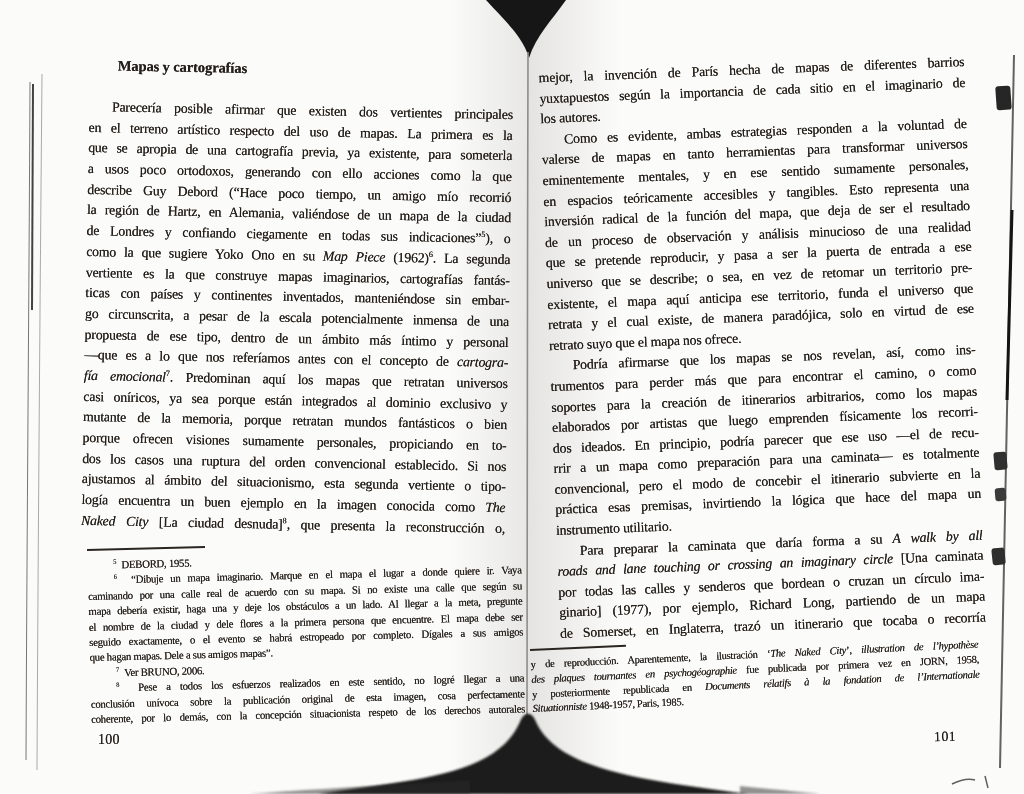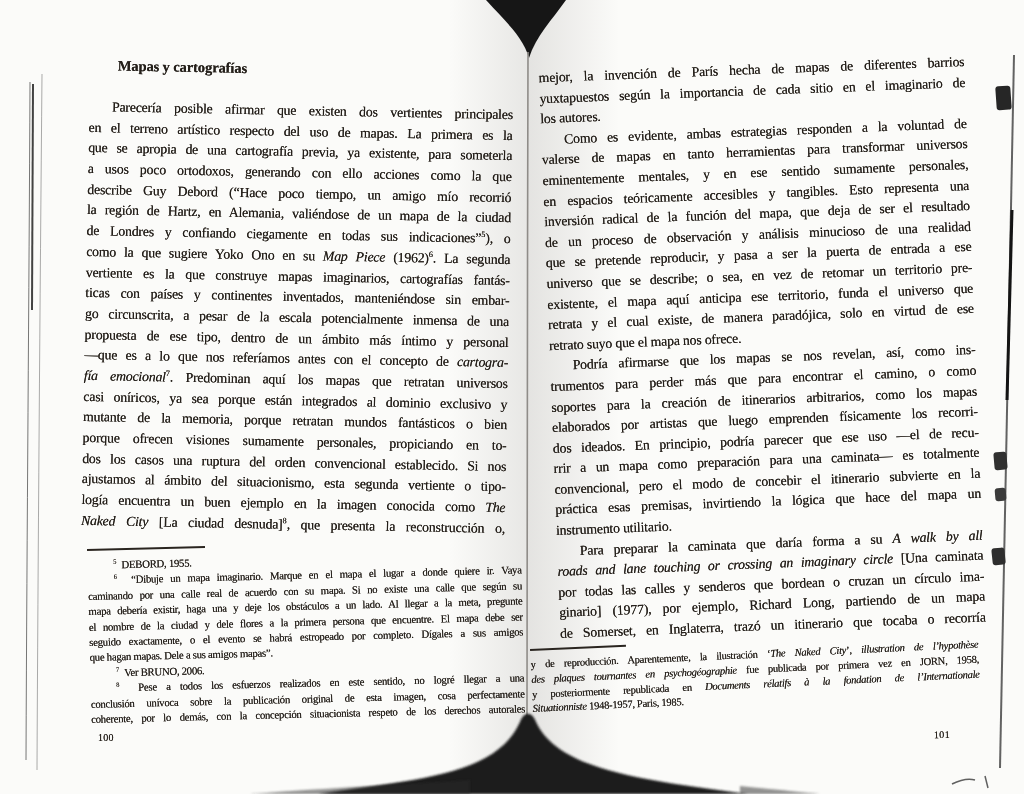--- a/index.html
+++ b/index.html
@@ -38,21 +38,21 @@
   .right-fn{left:530px;top:649px;width:448px;transform:rotate(-2.6deg);transform-origin:0 0;}
   .fn-rule{width:118px;height:2px;background:#2a2520;margin-bottom:7px;}
   .right-fn .fn-rule{width:96px;}
   .fn-body .tline{
     height:15.4px;line-height:15.4px;font-size:10.8px;letter-spacing:-0.3px;
     text-shadow:0 0 .35px rgba(28,22,16,.85);
   }
   .right-fn .fn-body .tline{height:14.8px;line-height:14.8px;font-size:10.6px;}
   .fn-body .tline.first{text-indent:26px;}
 
-  .pagenum{position:absolute;font-size:10px;letter-spacing:.3px;text-shadow:0 0 .4px rgba(28,22,16,.85);}
+  .pagenum{position:absolute;font-size:14px;letter-spacing:.3px;text-shadow:0 0 .4px rgba(28,22,16,.85);}
   .left-num{left:98px;top:732px;}
   .right-num{left:934px;top:729px;transform:rotate(-1.2deg);}
 
   .overlay{position:absolute;left:0;top:0;pointer-events:none;}
 </style>
 </head>
 <body>
 
 <div class="canvas">
 

